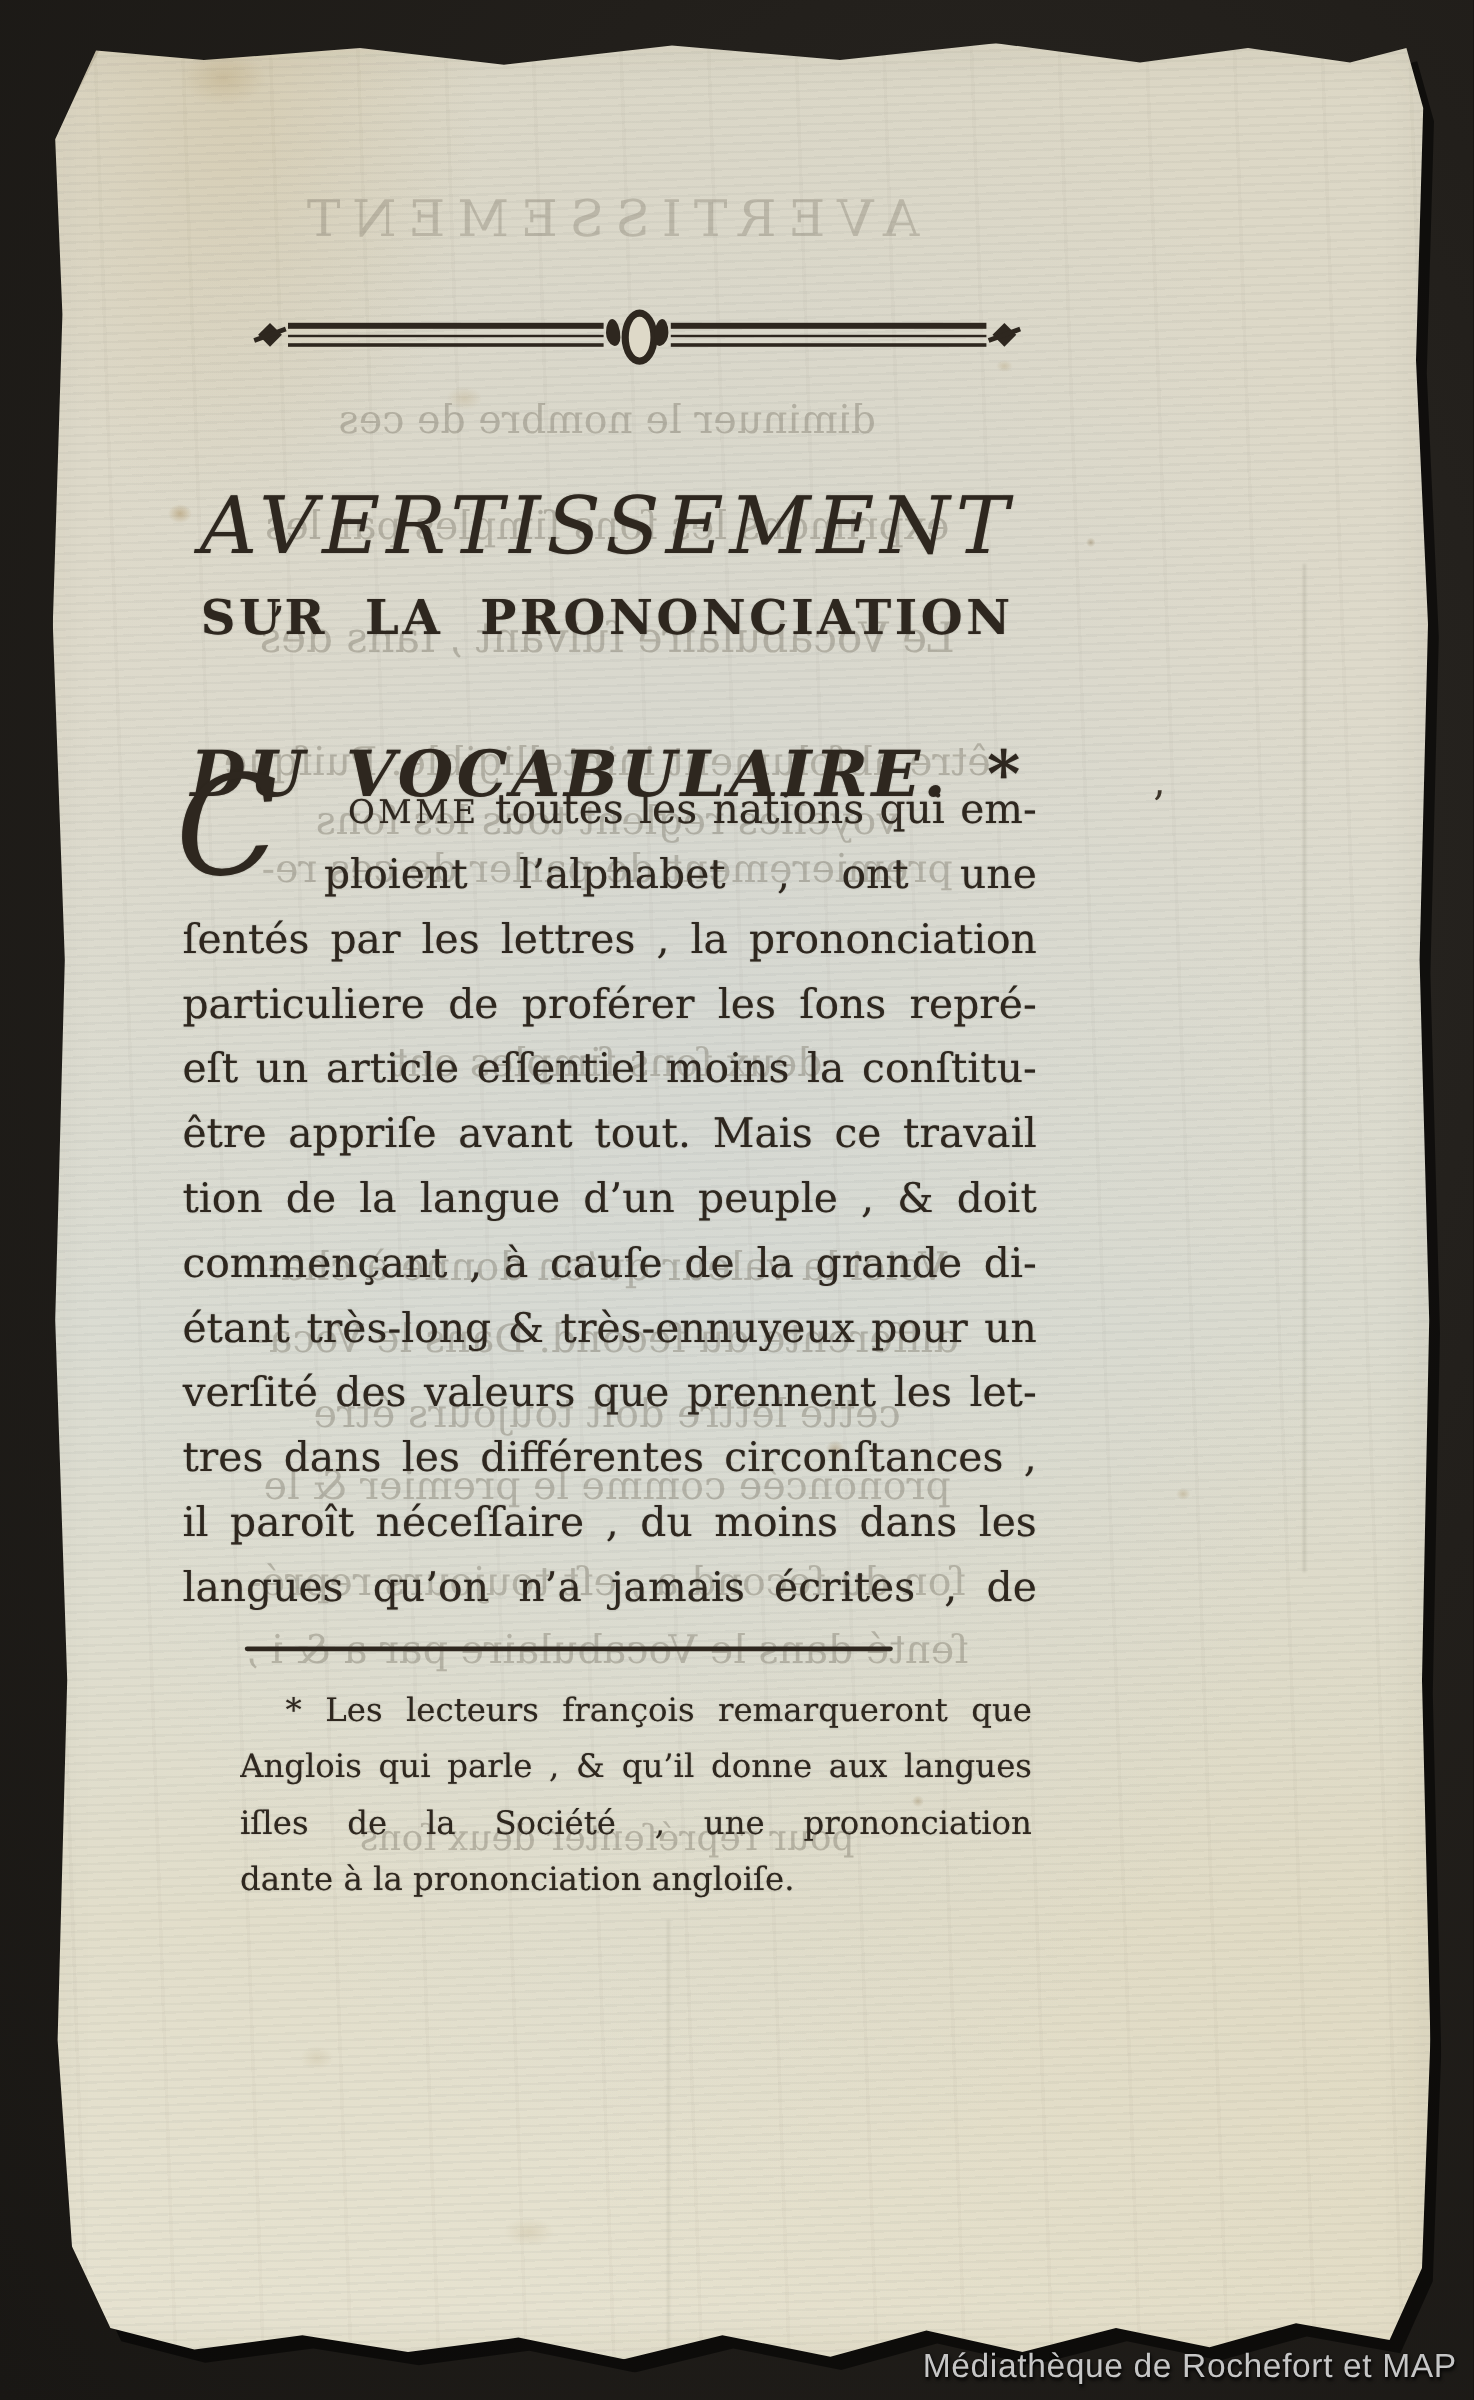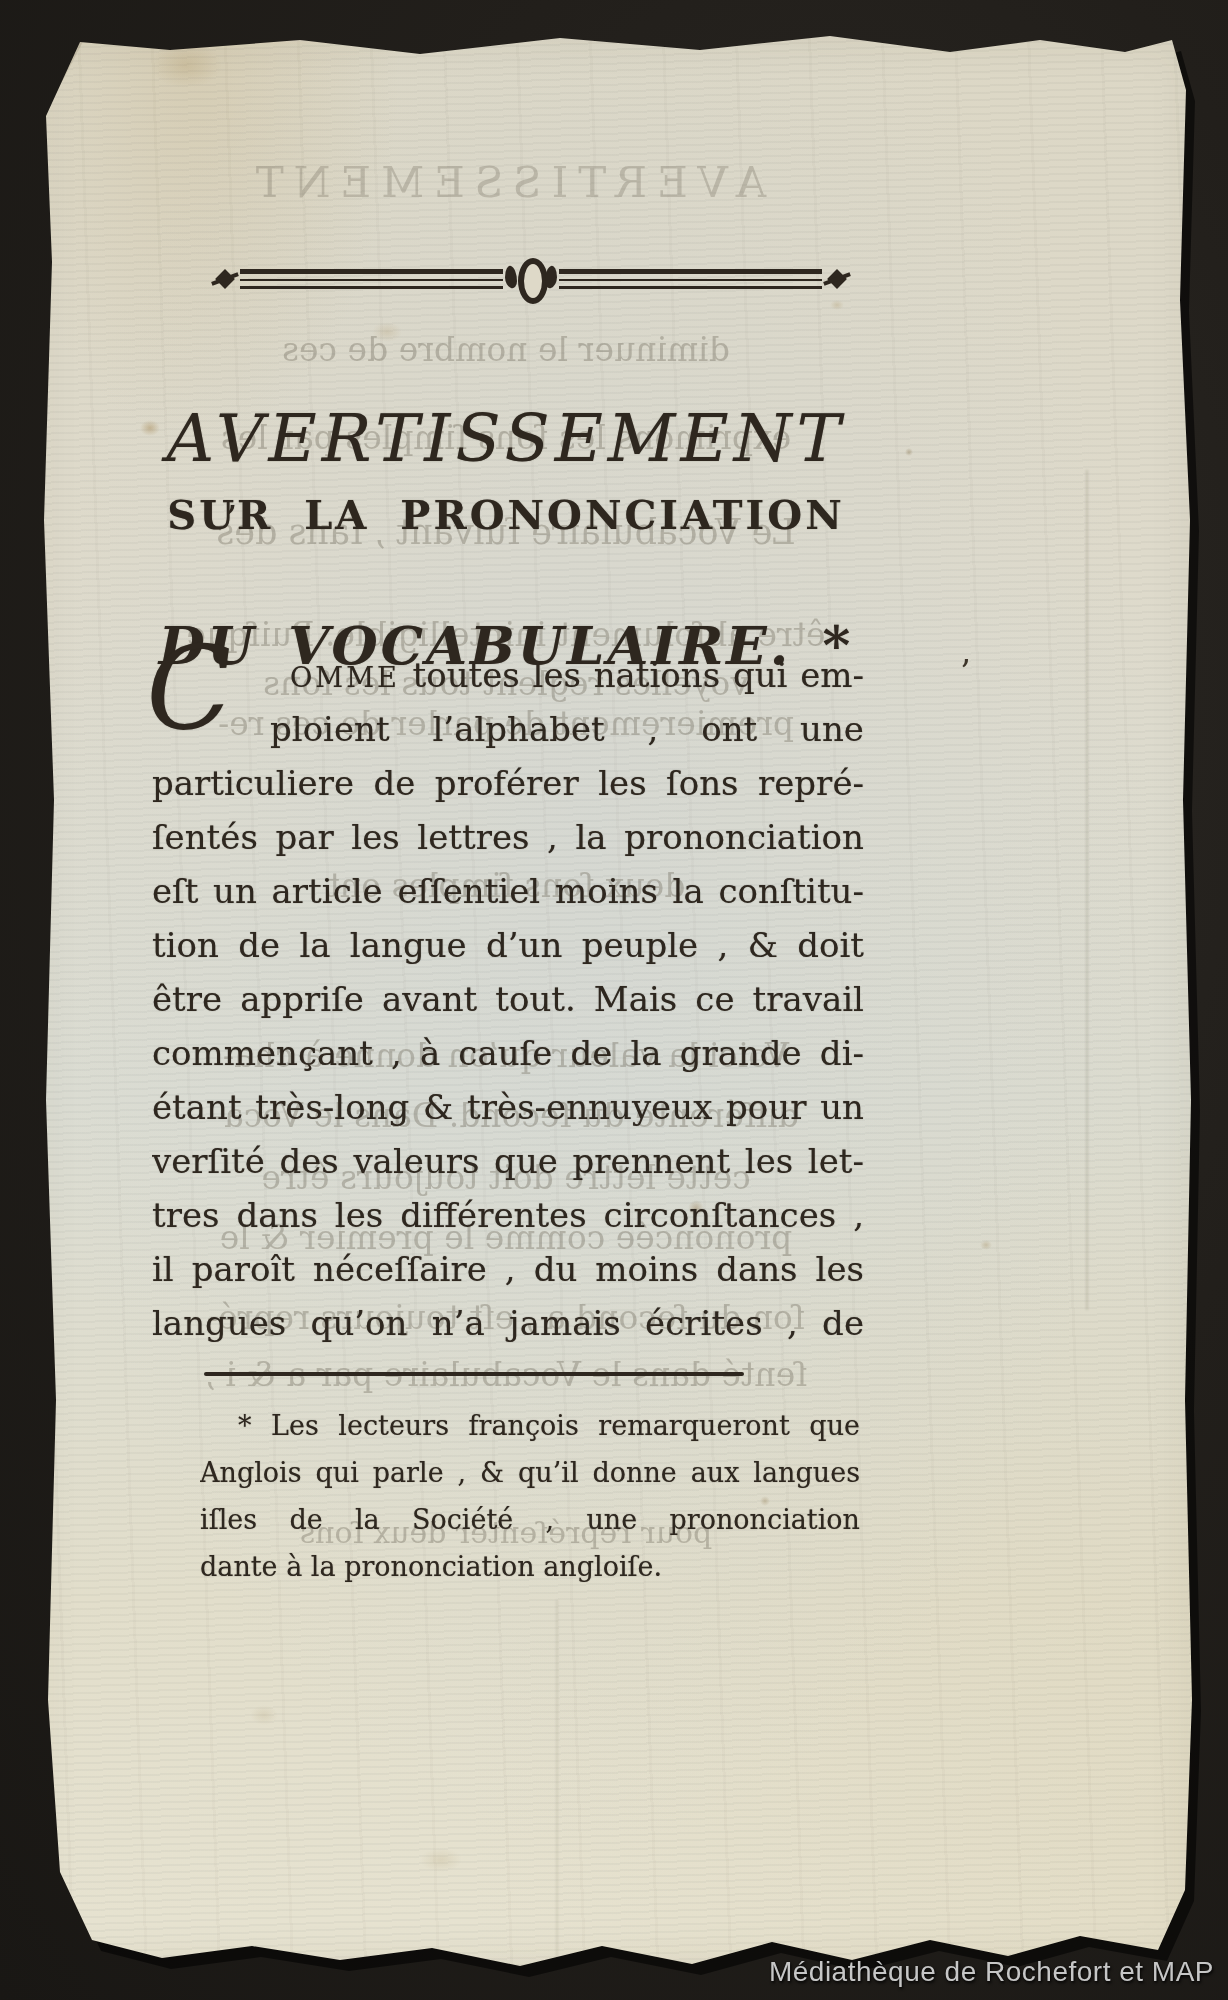--- a/index.html
+++ b/index.html
@@ -170,25 +170,25 @@
     <h2 class="sub2 ink">DU VOCABULAIRE. *</h2>
 
     <div class="body ink">
       <div class="dropcap">C</div>
       <div class="line first">
         <span class="opening-caps">OMME</span>
         <span>toutes les nations qui em-</span>
       </div>
       <div class="lines">
           <div class="line">ploient l’alphabet , ont une maniere</div>
+          <div class="line">ſentés par les lettres , la prononciation</div>
           <div class="line">particuliere de proférer les ſons repré-</div>
-          <div class="line">ſentés par les lettres , la prononciation</div>
           <div class="line">eſt un article eſſentiel moins la conſtitu-</div>
+          <div class="line">être appriſe avant tout. Mais ce travail</div>
           <div class="line">tion de la langue d’un peuple , &amp; doit</div>
-          <div class="line">être appriſe avant tout. Mais ce travail</div>
           <div class="line">commençant , à cauſe de la grande di-</div>
           <div class="line">étant très-long &amp; très-ennuyeux pour un</div>
           <div class="line">verſité des valeurs que prennent les let-</div>
           <div class="line">tres dans les différentes circonſtances ,</div>
           <div class="line">il paroît néceſſaire , du moins dans les</div>
           <div class="line">langues qu’on n’a jamais écrites , de</div>
         </div>
     </div>
 
     <div class="fn-rule"></div>

